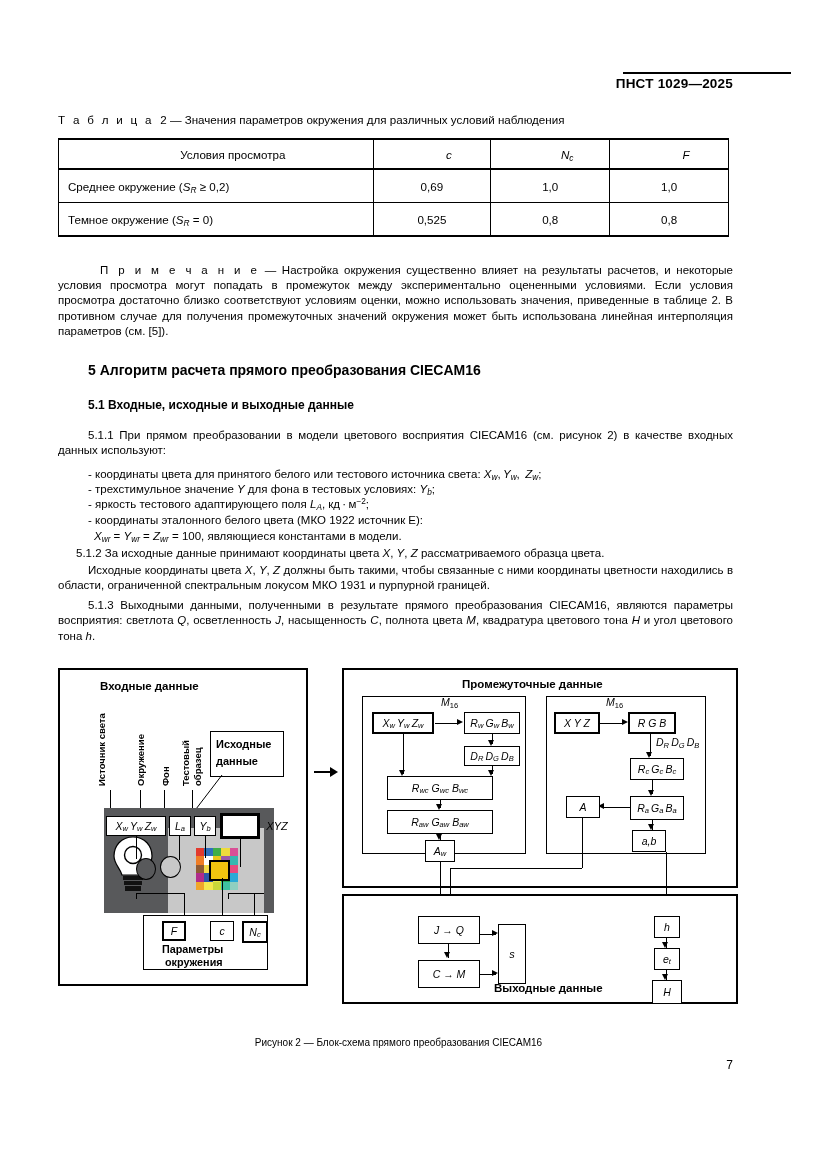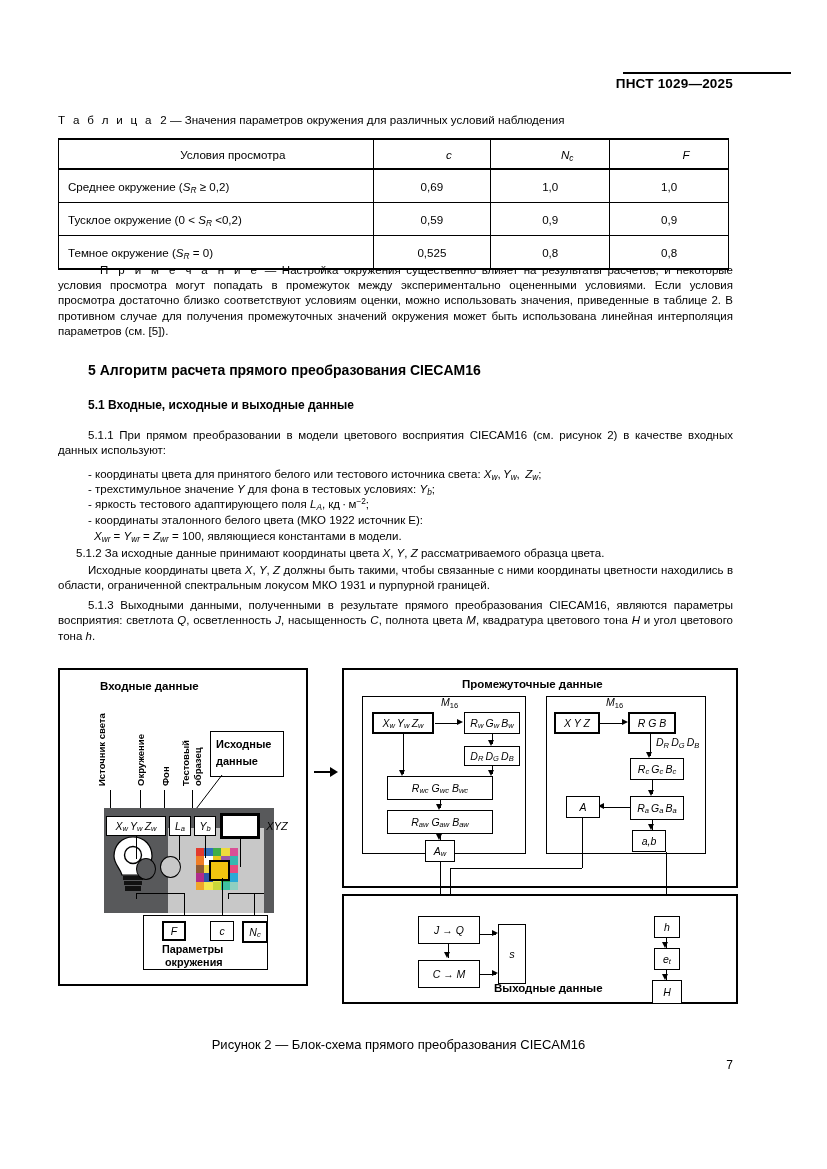--- a/index.html
+++ b/index.html
@@ -44,21 +44,21 @@
   .h3{position:absolute;left:88px;top:398px;font-size:12px;font-weight:bold;}
 
   .p1{position:absolute;left:58px;top:428px;width:675px;font-size:11.5px;line-height:15.3px;text-align:justify;}
   .blk{position:absolute;left:58px;width:675px;font-size:11.5px;line-height:15.3px;}
   .li{padding-left:30px;}
   .li2{padding-left:36px;}
   .p-j{position:absolute;left:58px;width:675px;font-size:11.5px;line-height:15.3px;text-align:justify;}
 
   
   .figwrap{position:absolute;left:58px;top:668px;width:680px;height:352px;}
-  .fig-cap{position:absolute;left:0;top:1037px;width:797px;text-align:center;font-size:13px;}
+  .fig-cap{position:absolute;left:0;top:1037px;width:797px;text-align:center;font-size:10px;}
   .pgno{position:absolute;right:94px;top:1058px;font-size:12px;}
 
   
   .dbox{position:absolute;border:1px solid #000;background:#fff;box-sizing:border-box;}
   .dbox2{position:absolute;border:2px solid #000;background:#fff;box-sizing:border-box;}
   .lbl{position:absolute;font-size:10.5px;white-space:nowrap;}
   .ctr{display:flex;align-items:center;justify-content:center;height:100%;width:100%;
        font-size:10.5px;font-style:italic;white-space:nowrap;}
   .ttl{position:absolute;font-size:11.5px;font-weight:bold;white-space:nowrap;}
   .ln{position:absolute;background:#000;}
@@ -112,26 +112,20 @@
       </tr>
     </thead>
     <tbody>
       <tr>
         <td class="cond"><span>Среднее окружение (</span><i class="it">S</i><sub>R</sub><span> ≥ 0,2)</span></td>
         <td class="num">0,69</td>
         <td class="num">1,0</td>
         <td class="num">1,0</td>
       </tr>
       <tr>
-        <td class="cond"><span>Тусклое окружение (0 &lt; </span><i class="it">S</i><sub>R</sub><span> &lt;0,2)</span></td>
-        <td class="num">0,59</td>
-        <td class="num">0,9</td>
-        <td class="num">0,9</td>
-      </tr>
-      <tr>
         <td class="cond"><span>Темное окружение (</span><i class="it">S</i><sub>R</sub><span> = 0)</span></td>
         <td class="num">0,525</td>
         <td class="num">0,8</td>
         <td class="num">0,8</td>
       </tr>
     </tbody>
   </table>
 
   <div class="note">
     <span style="display:inline-block;width:42px"></span><span class="lead">П р и м е ч а н и е</span><span> — Настройка окружения существенно влияет на результаты расчетов, и некоторые условия просмотра могут попадать в промежуток между экспериментально оцененными условиями. Если условия просмотра достаточно близко соответствуют условиям оценки, можно использовать значения, приведенные в таблице 2. В противном случае для получения промежуточных значений окружения может быть использована линейная интерполяция параметров (см. [5]).</span>

